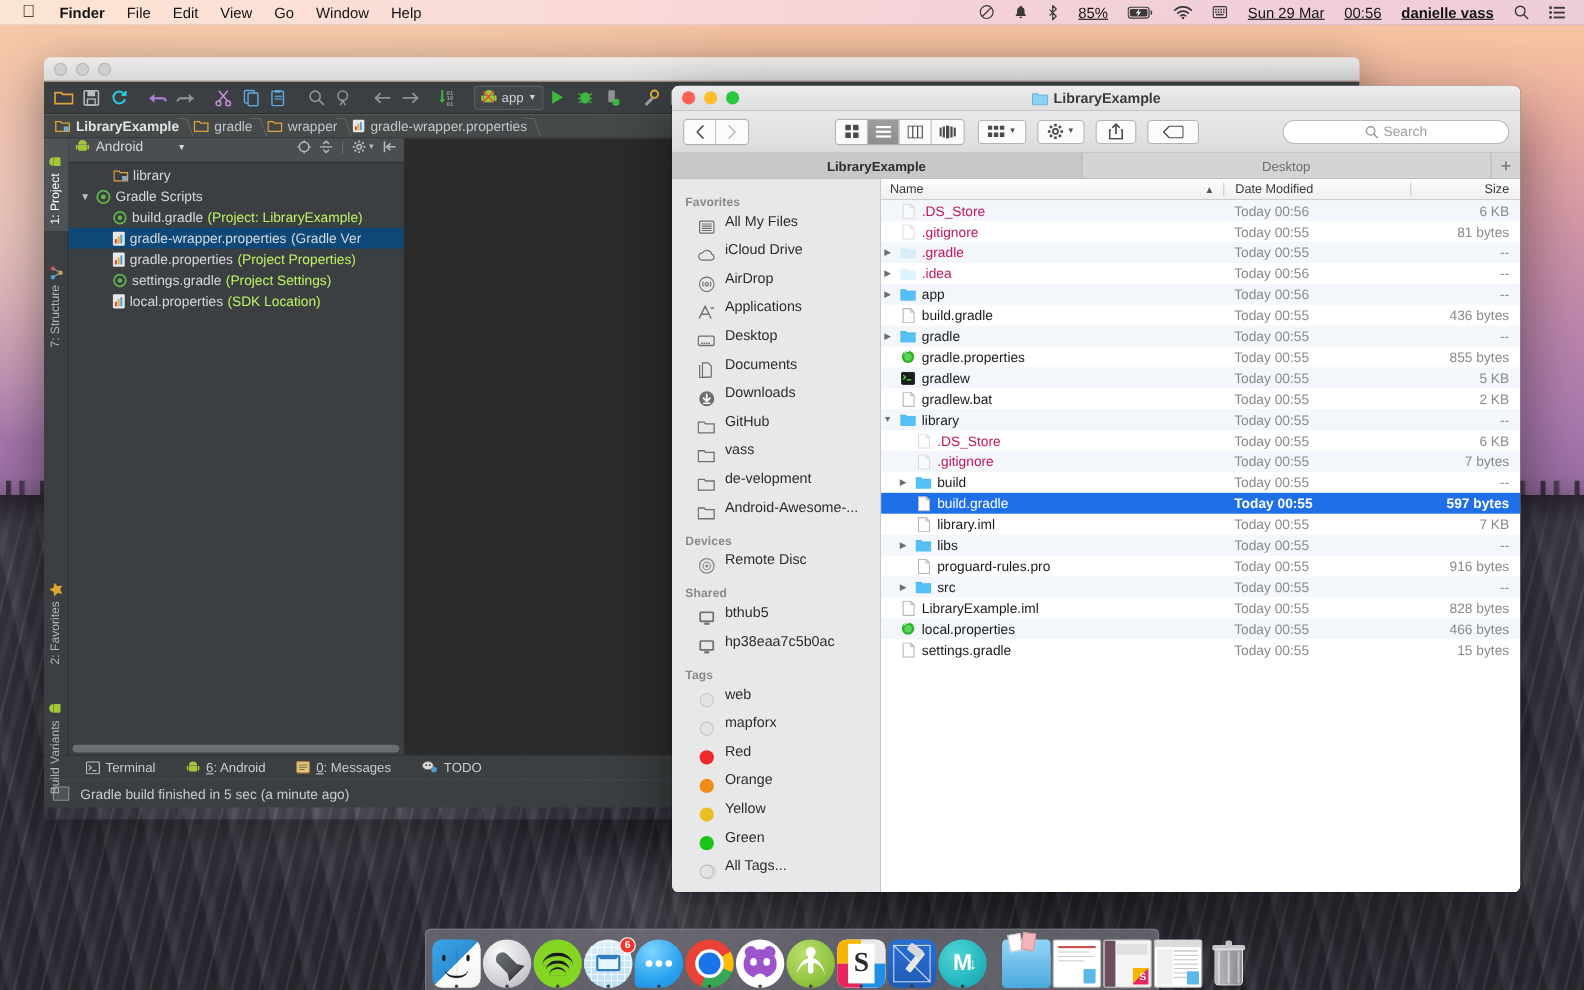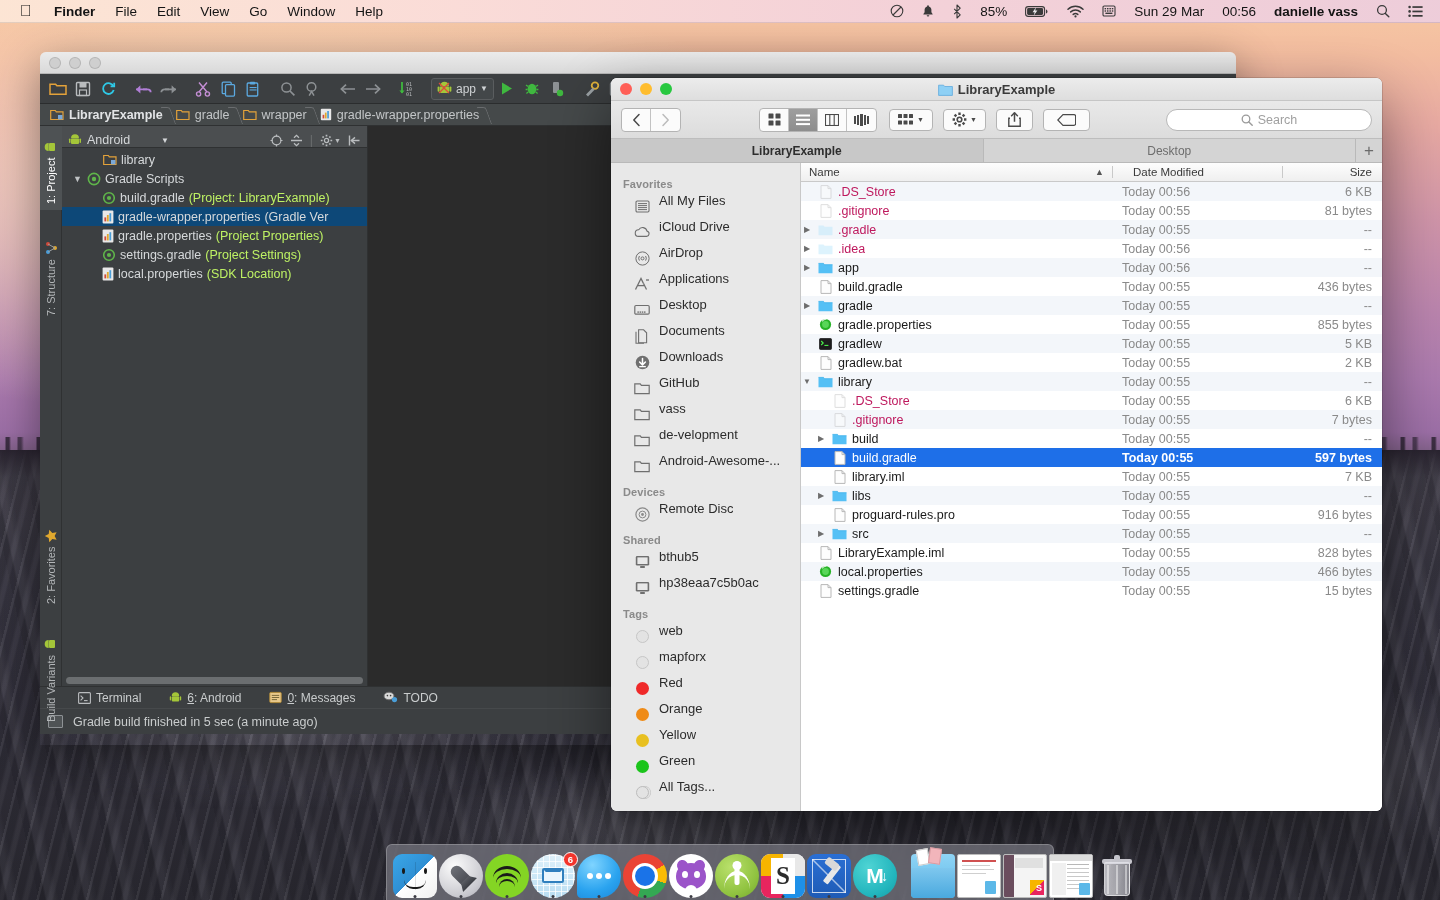--- a/index.html
+++ b/index.html
@@ -65,21 +65,21 @@
     display: flex; align-items: center;
     font-size: 13.5px; color: #141414;
     z-index: 50;
     border-bottom: 0.5px solid rgba(0,0,0,0.10);
   }
   .mb-left { display:flex; align-items:center; padding-left: 12px; gap: 0; }
   .mb-item { padding: 0 10px; line-height: 23px; cursor: default; white-space: nowrap; }
   .mb-item.bold { font-weight: bold; }
   .apple { padding: 0 12px 0 8px; font-size: 16px; line-height: 23px; position: relative; top:-1px;}
   .mb-right { margin-left: auto; display:flex; align-items:center; padding-right: 8px; gap: 0; }
-  .mb-right .mb-item { padding: 0 9px; }
+  .mb-right .mb-item { padding: 0 9px; text-decoration: underline; }
   .mb-icon { display:inline-flex; align-items:center; justify-content:center; height: 23px; }
 
   
   #studio {
     position: absolute; left: 40px; top: 52px; width: 1196px; height: 693px;
     border-radius: 6px 6px 0 0;
     box-shadow: 0 14px 46px rgba(0,0,0,0.45);
     overflow: hidden;
     z-index: 10;
   }
@@ -129,21 +129,21 @@
     transform: rotate(180deg);
     font-size: 11px; color:#b3b6b8; padding: 6px 0;
     display:flex; align-items:center; gap:4px;
   }
   .rail-tab.sel { background:#4e5254; color:#ffffff; }
   #project-pane {
     width: 306px; background:#3c3f41; border-right:1px solid #2f3132;
     display:flex; flex-direction: column; flex:none;
   }
   #pane-header {
-    height: 22px; background:#4b4e50; display:flex; align-items:flex-end;
+    height: 22px; background:#4b4e50; display:flex; align-items:flex-start;
     font-size: 12.5px; color: #d4d7d9; padding: 0 6px; gap: 6px;
     border-bottom: 1px solid #2f3132;
   }
   .pane-title { display:flex; align-items:center; gap:5px; }
   .pane-tools { margin-left:auto; display:flex; align-items:center; gap: 7px; color:#b9bcbe;}
   #tree { flex:1; padding-top: 2px; font-size: 12.5px; color:#d6d9db; overflow:hidden; }
   .trow { height: 19px; display:flex; align-items:center; gap:4px; padding-left: 10px; white-space: nowrap; }
   .trow.sel { background:#0d4878; }
   .trow .tw { width: 11px; display:inline-flex; justify-content:center; color:#bfc2c4; font-size:9px; }
   .tdim { color:#bef264; }
@@ -218,21 +218,21 @@
   .sb-item .lbl { overflow:hidden; text-overflow:ellipsis; white-space:nowrap; }
   .dot { width: 13px; height:13px; border-radius:50%; display:block; }
   #fd-list { flex:1; display:flex; flex-direction:column; min-width:0; background:#fff; }
   #fd-colhead {
     height: 19px; flex:none; display:flex; align-items:center;
     background: linear-gradient(to bottom,#fdfdfd,#efefef);
     border-bottom: 0.5px solid #c9c9c9; font-size: 11.5px; color:#3a3a3a;
   }
   .ch-name { flex:1; padding-left: 8px; display:flex; align-items:center; position:relative; }
   .ch-name .sortarrow { position:absolute; right:8px; font-size:9px; color:#555; }
-  .ch-date { width: 170px; padding-left: 20px; border-left:0.5px solid #c9c9c9; }
+  .ch-date { width: 170px; padding-left: 10px; border-left:0.5px solid #c9c9c9; }
   .ch-size { width: 100px; padding-right: 10px; text-align:right; border-left:0.5px solid #c9c9c9; }
   #fd-rows { flex:1; overflow:hidden; }
   .frow { height: 19px; display:flex; align-items:center; font-size: 12.5px; color:#1a1a1a; }
   .frow.alt { background:#f3f6fa; }
   .frow.sel { background:#1e6fe8; color:#fff; }
   .frow .name { flex:1; display:flex; align-items:center; gap:5px; min-width:0; padding-right:6px; }
   .frow .tri { width:12px; flex:none; text-align:center; font-size:8px; color:#6d6d6d; }
   .frow.sel .tri { color:#fff; }
   .frow .fico { width: 15px; flex:none; display:flex; align-items:center; justify-content:center; }
   .frow .txt { overflow:hidden; text-overflow:ellipsis; white-space:nowrap; }

